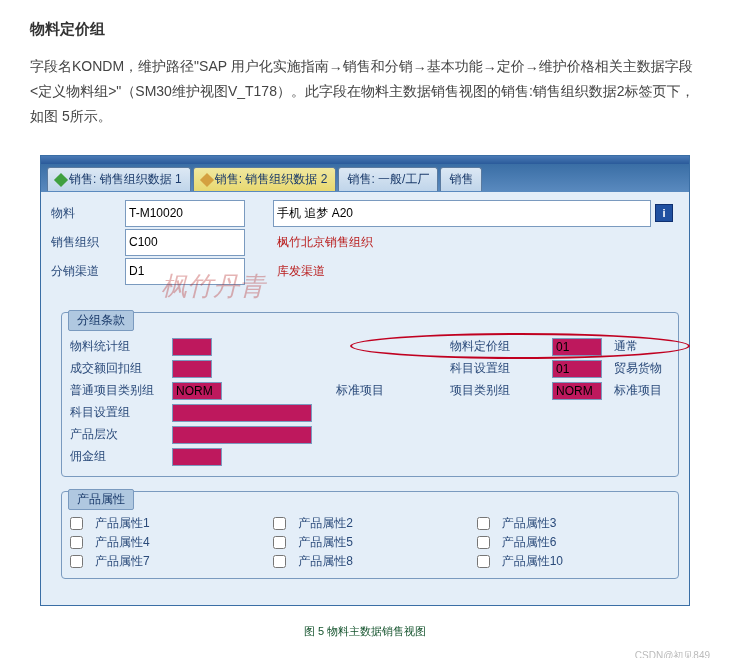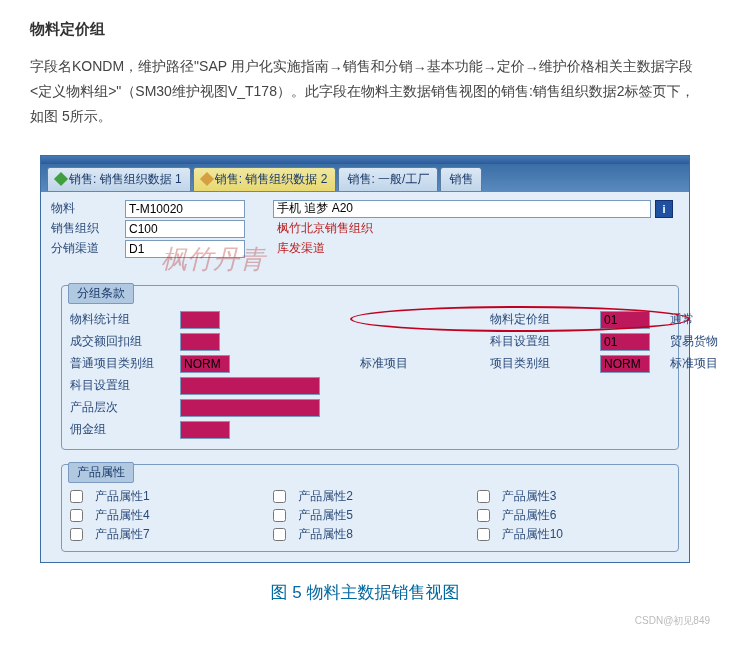--- a/index.html
+++ b/index.html
@@ -1,45 +1,45 @@
 <!DOCTYPE html>
 <html><head>
   <meta charset="utf-8">
   <style>
     * { box-sizing: border-box; margin: 0; padding: 0; }
     body { font-family: Arial, "Microsoft YaHei", sans-serif; font-size: 13px; color: #333; background: #fff; width: 730px; }
     .article-title { font-weight: bold; font-size: 15px; padding: 20px 30px 10px 30px; }
     .article-para { padding: 5px 30px 15px 30px; line-height: 1.8; font-size: 14px; color: #444; }
     .sap-window { margin: 10px 40px 5px 40px; border: 1px solid #3a6ea5; background: #e8f0f7; }
     .sap-top { background: linear-gradient(#4a7ab5, #2a5a9a); height: 8px; }
-    .tabstrip { display: flex; align-items: flex-start; background: linear-gradient(#3a6ea5, #5a8abf); padding: 3px 6px 0 6px; gap: 2px; height: 28px; }
+    .tabstrip { display: flex; align-items: center; background: linear-gradient(#3a6ea5, #5a8abf); padding: 3px 6px 0 6px; gap: 2px; height: 28px; }
     .tab { background: linear-gradient(#dce8f4, #c0d5ea); border: 1px solid #5a7a9f; border-bottom: none; border-radius: 3px 3px 0 0; padding: 3px 8px; font-size: 12px; color: #1a3a6a; white-space: nowrap; cursor: pointer; display: flex; align-items: center; gap: 3px; }
     .tab.active { background: linear-gradient(#f0e8a0, #e8d870); color: #1a3a6a; font-weight: normal; }
     .tab-icon { display: inline-block; width: 10px; height: 10px; background: #d4a040; transform: rotate(45deg); }
     .tab-icon.green { background: #40a040; }
-    .sap-body { background: #e4eef8; padding: 8px 10px 10px 10px; }
+    .sap-body { background: #e4eef8; padding: 8px 10px 26px 10px; }
     .header-grid { display: grid; grid-template-columns: 70px 120px 20px 200px 1fr 24px; gap: 2px 4px; align-items: center; margin-bottom: 4px; }
     .header-grid .lbl { font-size: 12px; color: #2a4a7a; }
-    .header-grid input { height: 18px; border: 1px solid #7a9abf; background: #fff; padding: 0 3px; font-size: 12px; }
+    .header-grid input { height: 27px; border: 1px solid #7a9abf; background: #fff; padding: 0 3px; font-size: 12px; }
     .header-grid .desc { font-size: 12px; color: #b91c1c; padding-left: 4px; }
     .info-icon { width: 18px; height: 18px; background: #2050a0; color: #fff; display: flex; align-items: center; justify-content: center; font-weight: bold; font-size: 11px; border: 1px solid #103070; cursor: pointer; }
     .watermark { position: relative; font-size: 26px; color: rgba(180,40,40,0.35); font-family: KaiTi, serif; font-style: italic; margin: -20px 0 0 110px; pointer-events: none; }
     .panel { border: 1px solid #7a9abf; border-radius: 4px; margin-top: 8px; background: #e4eef8; margin-left: 10px; }
     .panel-title { display: inline-block; background: #b0c8e0; border: 1px solid #7a9abf; border-radius: 2px; padding: 1px 8px; font-size: 12px; color: #1a3a6a; margin: -9px 0 0 6px; position: relative; top: -1px; }
     .panel-body { padding: 4px 8px 8px 8px; }
-    .grid-row { display: grid; grid-template-columns: 90px 100px 40px 70px 20px 90px 50px 60px; gap: 2px 20px; align-items: center; height: 22px; font-size: 12px; position: relative; }
+    .grid-row { display: grid; grid-template-columns: 90px 100px 40px 70px 20px 90px 50px 60px; gap: 2px 12px; align-items: center; height: 22px; font-size: 12px; position: relative; }
     .grid-row .lbl { color: #2a4a7a; white-space: nowrap; }
     .grid-row input { height: 18px; border: 1px solid #7a9abf; background: #be185d; padding: 0 3px; font-size: 12px; width: 100%; }
     .grid-row input.wide { width: 140px; }
     .grid-row .txt { color: #2a4a7a; white-space: nowrap; }
     .highlight-ellipse { position: absolute; border: 2px solid #c00020; border-radius: 50%; width: 340px; height: 26px; left: 280px; top: -3px; pointer-events: none; }
     .attr-grid { display: grid; grid-template-columns: repeat(3, 1fr); gap: 2px 10px; }
     .chk { display: flex; align-items: center; gap: 12px; font-size: 12px; color: #2a4a7a; }
     .chk input { width: 13px; height: 13px; }
-    .caption { text-align: center; font-size: 17px; color: #0369a1; margin: 18px 0 10px 0; }
+    .caption { text-align: center; font-size: 11px; color: #14532d; margin: 18px 0 10px 0; }
     .csdn-mark { text-align: right; font-size: 10px; color: #bbb; padding-right: 20px; }
   </style>
 </head>
 <body>
 
 <div class="article-title">物料定价组</div>
 <div class="article-para">字段名KONDM，维护路径"SAP 用户化实施指南→销售和分销→基本功能→定价→维护价格相关主数据字段&lt;定义物料组&gt;"（SM30维护视图V_T178）。此字段在物料主数据销售视图的销售:销售组织数据2标签页下，如图 5所示。</div>
 
 <div class="sap-window">
   <div class="sap-top"></div>

